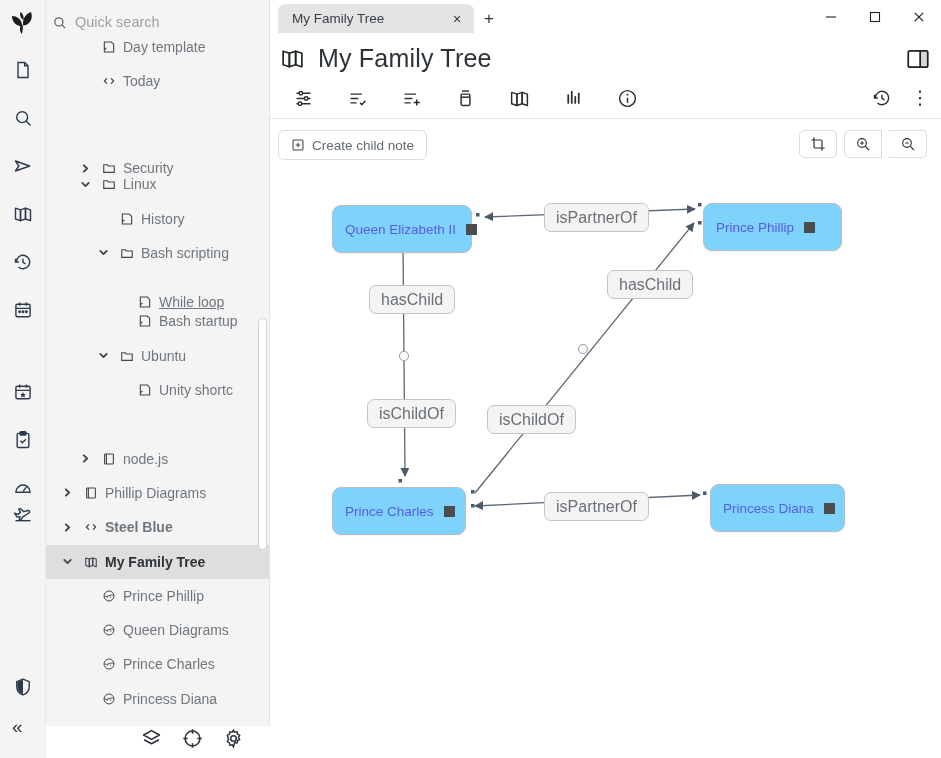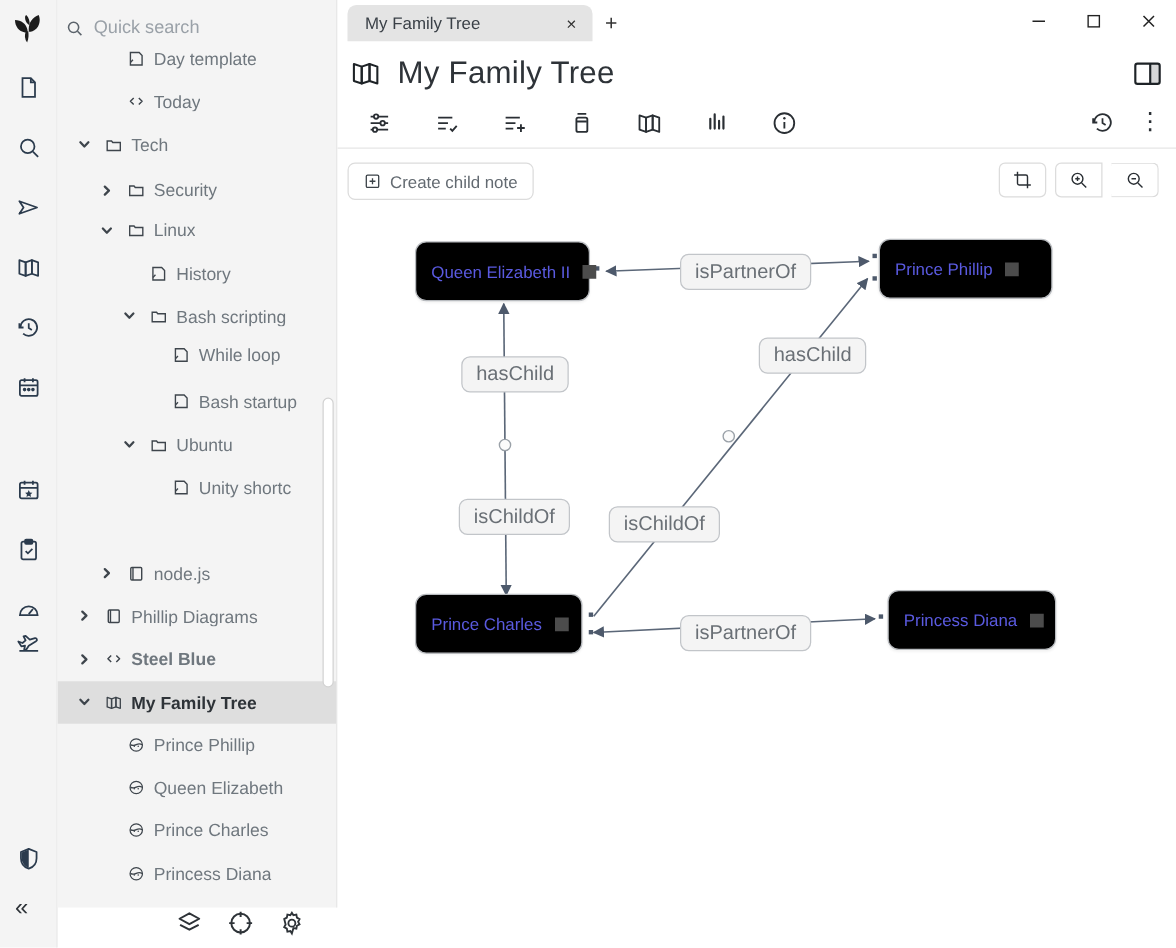--- a/index.html
+++ b/index.html
@@ -125,24 +125,25 @@
   .zbtn.pair { border-radius:0; border-left:none; }
   .zbtn.pair.first { border-radius:5px 0 0 5px; border-left:1px solid #dcdcdc; }
   .zbtn.pair.last { border-radius:0 5px 5px 0; }
   .zbtn svg { width:16px; height:16px; }
 
   
   #canvas { position:absolute; left:0; top:173px; right:0; bottom:0; overflow:hidden; }
   #graph-svg { position:absolute; left:0; top:0; width:671px; height:585px; }
 
   .gnode {
-    position:absolute; background:#000000; border:1px solid #b9bcc0;
+    position:absolute; background:#7dd3fc; border:1px solid #b9bcc0;
     border-radius:9px; height:48px; display:flex; align-items:center;
     padding:0 12px; gap:10px; cursor:pointer;
     box-shadow:0 1px 2px rgba(0,0,0,.05);
+    margin-top:12px;
   }
   .gnode .gl { font-size:13.5px; color:#5a5ae0; white-space:nowrap; }
   .gnode .gsq { width:11px; height:11px; background:#4c4c4c; flex:0 0 11px; }
 
   .elabel {
     position:absolute; background:#f4f4f4; border:1px solid #c2c5c9;
     border-radius:7px; height:29px; display:flex; align-items:center;
     padding:0 11px; font-size:16px; color:#6a7076; white-space:nowrap;
     cursor:pointer;
   }
@@ -259,34 +260,21 @@
       </div>
       <div class="tnode" style="top: 34.3px; padding-left: 30px;">
         <span class="tw"></span>
         <span class="ti">
           <svg viewBox="0 0 24 24" fill="none" stroke="currentColor" stroke-width="2" stroke-linejoin="round">
             <path d="M8.5 7.5L4 12l4.5 4.5M15.5 7.5L20 12l-4.5 4.5"></path>
           </svg>
         </span>
         <span class="tl">Today</span>
       </div>
-      <div class="tnode" style="top: 68.6px; padding-left: 12px;">
-        <span class="tw">
-          <svg viewBox="0 0 12 12" fill="none" stroke="currentColor" stroke-width="2" stroke-linecap="round" stroke-linejoin="round">
-            <path d="M2.5 4.2L6 7.8l3.5-3.6"></path>
-          </svg>
-        </span>
-        <span class="ti">
-          <svg viewBox="0 0 24 24" fill="none" stroke="currentColor" stroke-width="1.9">
-            <path d="M3 6.5h6l1.6 2H21v11H3z"></path>
-          </svg>
-        </span>
-        <span class="tl">Tech</span>
-      </div>
-      <div class="tnode" style="top: 105px; padding-left: 30px;">
+      <div class="tnode" style="top: 121px; padding-left: 30px;">
         <span class="tw">
           <svg viewBox="0 0 12 12" fill="none" stroke="currentColor" stroke-width="2" stroke-linecap="round" stroke-linejoin="round">
             <path d="M4.2 2.5L7.8 6l-3.6 3.5"></path>
           </svg>
         </span>
         <span class="ti">
           <svg viewBox="0 0 24 24" fill="none" stroke="currentColor" stroke-width="1.9">
             <path d="M3 6.5h6l1.6 2H21v11H3z"></path>
           </svg>
         </span>
@@ -321,21 +309,21 @@
             <path d="M2.5 4.2L6 7.8l3.5-3.6"></path>
           </svg>
         </span>
         <span class="ti">
           <svg viewBox="0 0 24 24" fill="none" stroke="currentColor" stroke-width="1.9">
             <path d="M3 6.5h6l1.6 2H21v11H3z"></path>
           </svg>
         </span>
         <span class="tl">Bash scripting</span>
       </div>
-      <div class="tnode" style="top: 237px; padding-left: 66px;">
+      <div class="tnode" style="top: 255px; padding-left: 66px; text-decoration: underline;">
         <span class="tw"></span>
         <span class="ti">
           <svg viewBox="0 0 24 24" fill="none" stroke="currentColor" stroke-width="1.9">
             <path d="M4 3.5h12l4 4v13H4z"></path>
             <path d="M4 17l3.5-3.5"></path>
           </svg>
         </span>
         <span class="tl">While loop</span>
       </div>
       <div class="tnode" style="top: 274.4px; padding-left: 66px;">
@@ -442,21 +430,21 @@
       <div class="tnode" style="top: 583.1px; padding-left: 30px;">
         <span class="tw"></span>
         <span class="ti">
           <svg viewBox="0 0 24 24" fill="none" stroke="currentColor" stroke-width="1.7">
             <circle cx="12" cy="12" r="8.5"></circle>
             <path d="M4 11.5c2.5 1.5 5 1.5 8 0 3-1.5 5.5-1.5 8 0"></path>
             <circle cx="9.3" cy="13.8" r="1.1" fill="currentColor" stroke="none"></circle>
             <circle cx="14.7" cy="13.8" r="1.1" fill="currentColor" stroke="none"></circle>
           </svg>
         </span>
-        <span class="tl">Queen Elizabeth</span>
+        <span class="tl">Queen Diagrams</span>
       </div>
       <div class="tnode" style="top: 617.4px; padding-left: 30px;">
         <span class="tw"></span>
         <span class="ti">
           <svg viewBox="0 0 24 24" fill="none" stroke="currentColor" stroke-width="1.7">
             <circle cx="12" cy="12" r="8.5"></circle>
             <path d="M4 11.5c2.5 1.5 5 1.5 8 0 3-1.5 5.5-1.5 8 0"></path>
             <circle cx="9.3" cy="13.8" r="1.1" fill="currentColor" stroke="none"></circle>
             <circle cx="14.7" cy="13.8" r="1.1" fill="currentColor" stroke="none"></circle>
           </svg>

